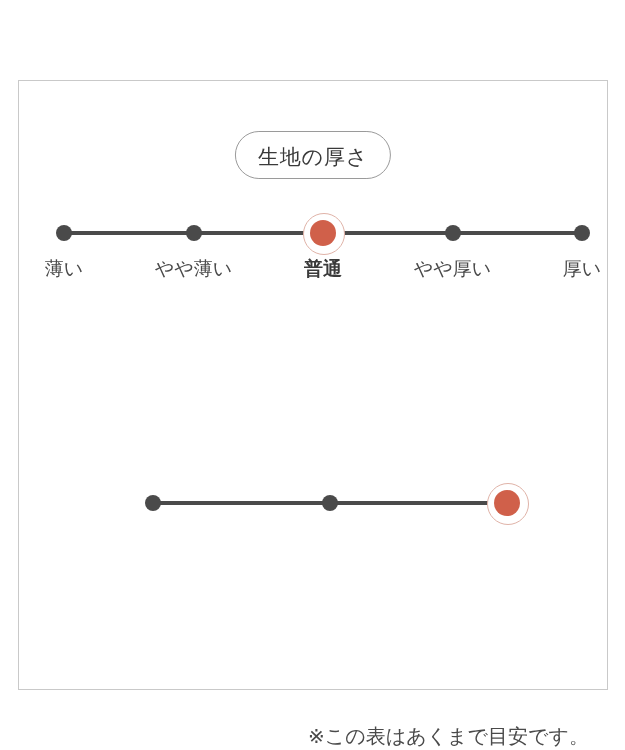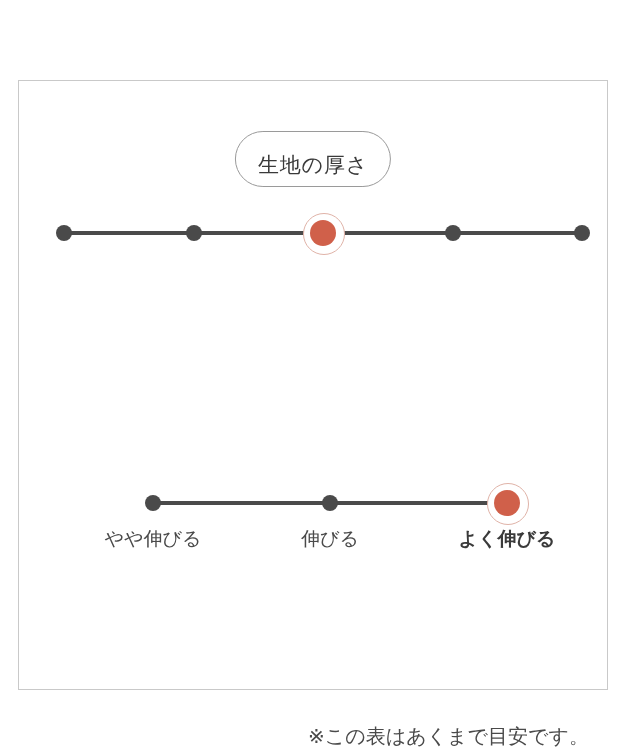--- a/index.html
+++ b/index.html
@@ -30,21 +30,21 @@
   
   .pill {
     position: absolute;
     left: 50%;
     transform: translateX(-50%);
     border: 1px solid #9a9a9a;
     border-radius: 999px;
     color: #3a3a3a;
     font-size: 21px;
     line-height: 1;
-    padding: 22px 22px 11px;
+    padding: 14px 22px 11px;
     white-space: nowrap;
     background: #fff;
     letter-spacing: 0.04em;
   }
   .pill--thickness { top: 50px; }
   .pill--stretch   { top: 322px; }
 
   
   .scale {
     position: absolute;
@@ -170,20 +170,27 @@
       </div>
       <div class="stop" style="left:75%">
 
         <span class="dot"></span>
       </div>
       <div class="stop" style="left:100%">
 
         <span class="dot"></span>
       </div>
 
+      <div class="labels">
+        <span class="tick-label" style="left:0%">薄い</span>
+        <span class="tick-label" style="left:25%">やや薄い</span>
+        <span class="tick-label is-selected" style="left:50%">普通</span>
+        <span class="tick-label" style="left:75%">やや厚い</span>
+        <span class="tick-label" style="left:100%">厚い</span>
+      </div>
     </div>
   </div>
 
 
   <div class="scale scale--stretch">
     <div class="track-wrap">
       <div class="track-line"></div>
 
       <div class="stop" style="left:0%">
 
@@ -191,23 +198,18 @@
       </div>
       <div class="stop" style="left:50%">
 
         <span class="dot"></span>
       </div>
       <div class="stop is-selected" style="left:100%">
         <span class="ring"></span>
         <span class="dot"></span>
       </div>
 
-      <div class="labels">
-        <span class="tick-label" style="left:0%">やや伸びる</span>
-        <span class="tick-label" style="left:50%">伸びる</span>
-        <span class="tick-label is-selected" style="left:100%">よく伸びる</span>
-      </div>
     </div>
   </div>
 
   <div class="footnote">※この表はあくまで目安です。</div>
 
 </div>
 
 </body></html>

